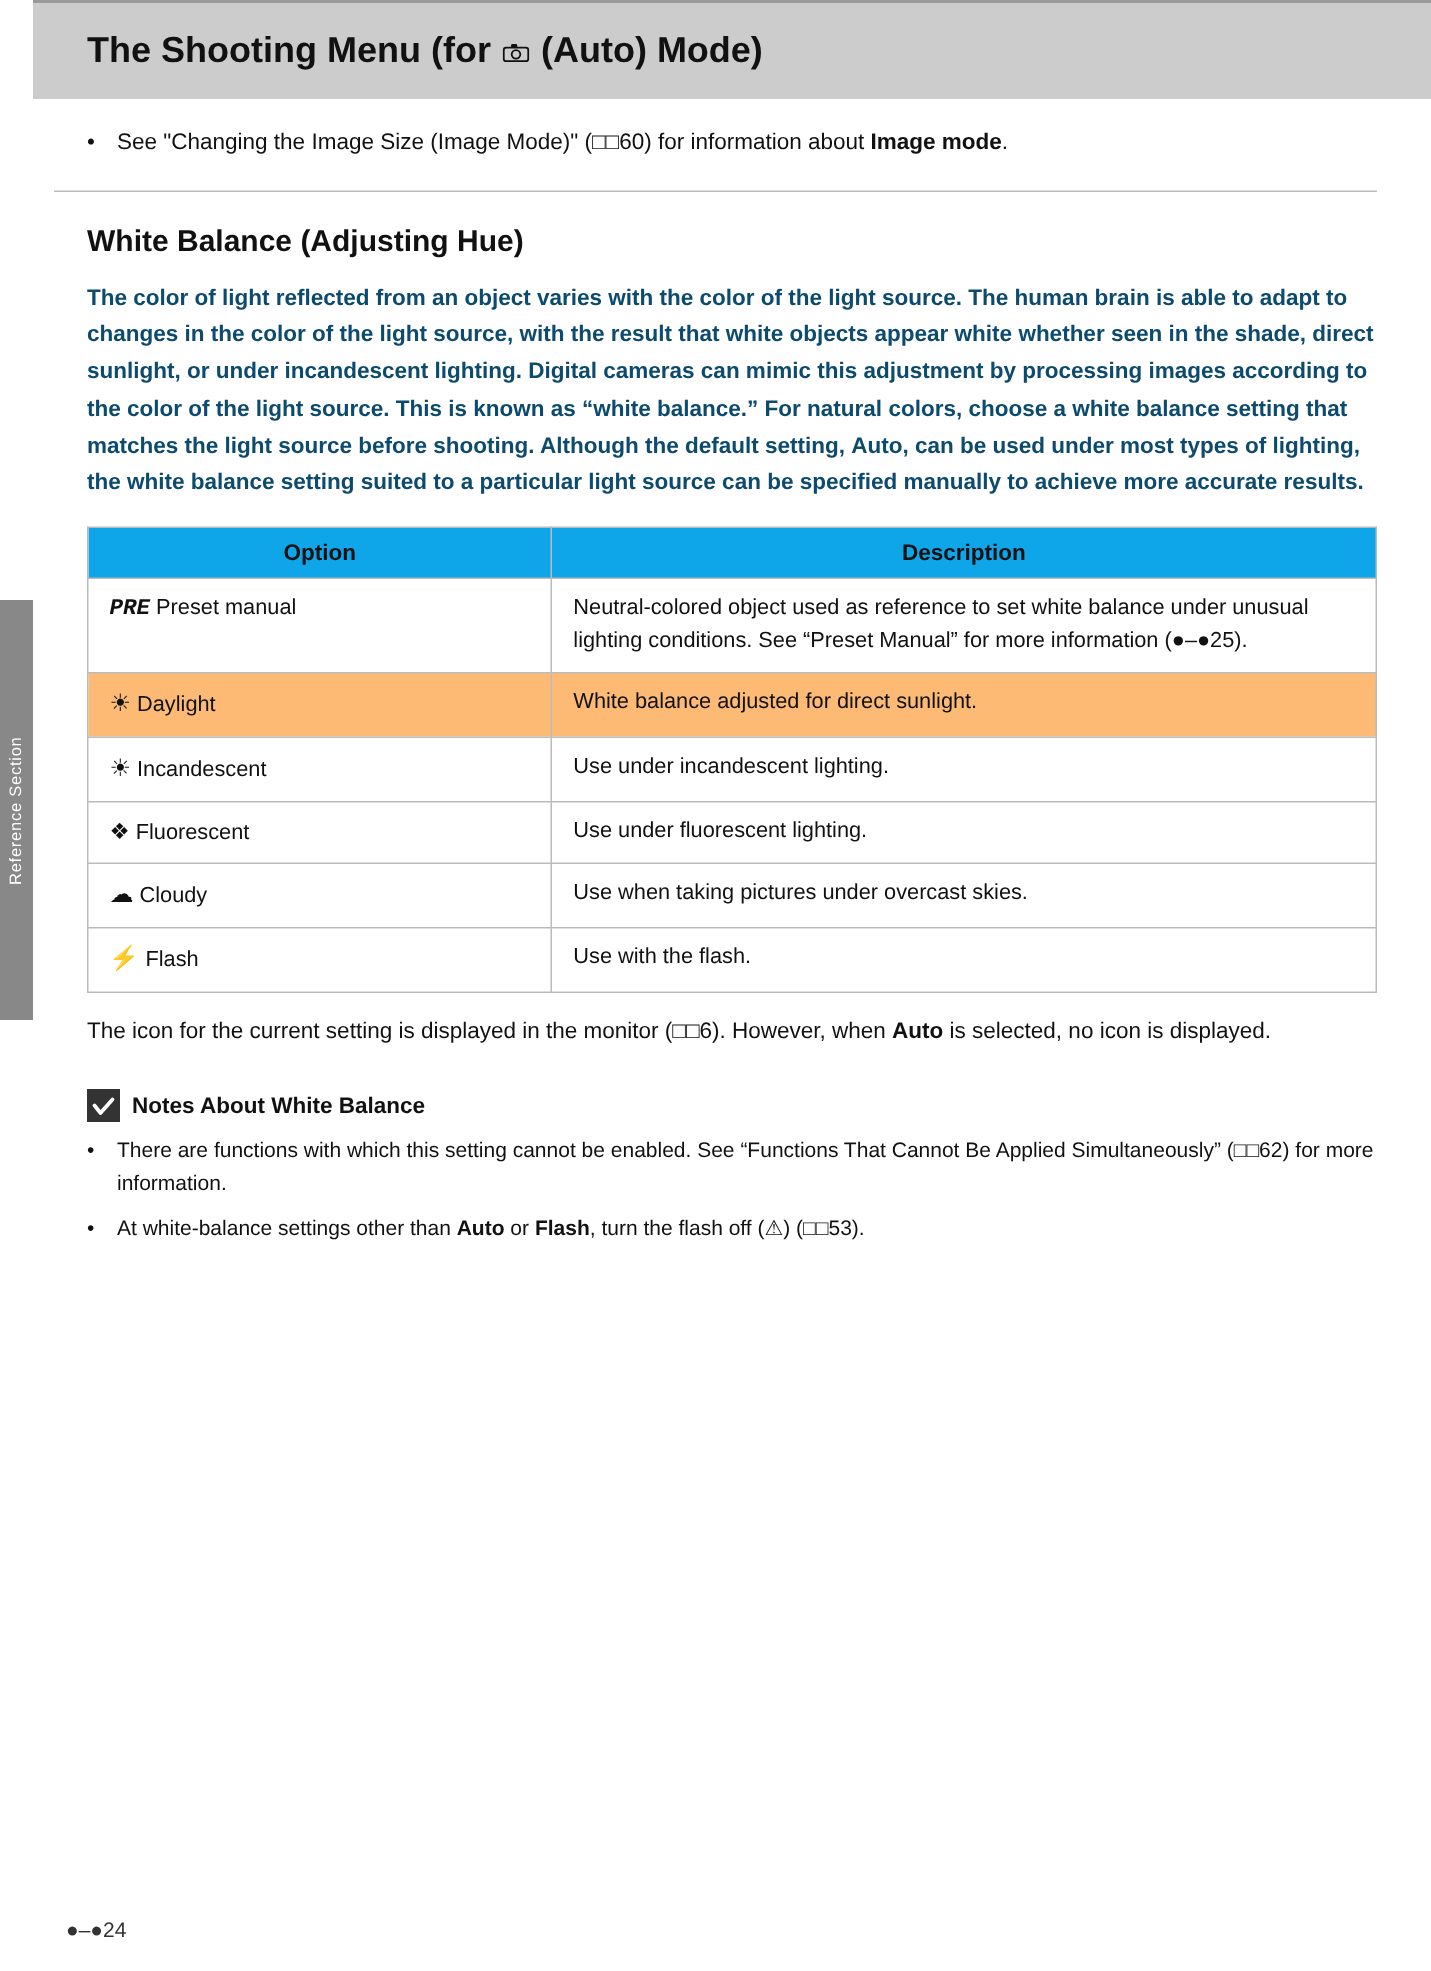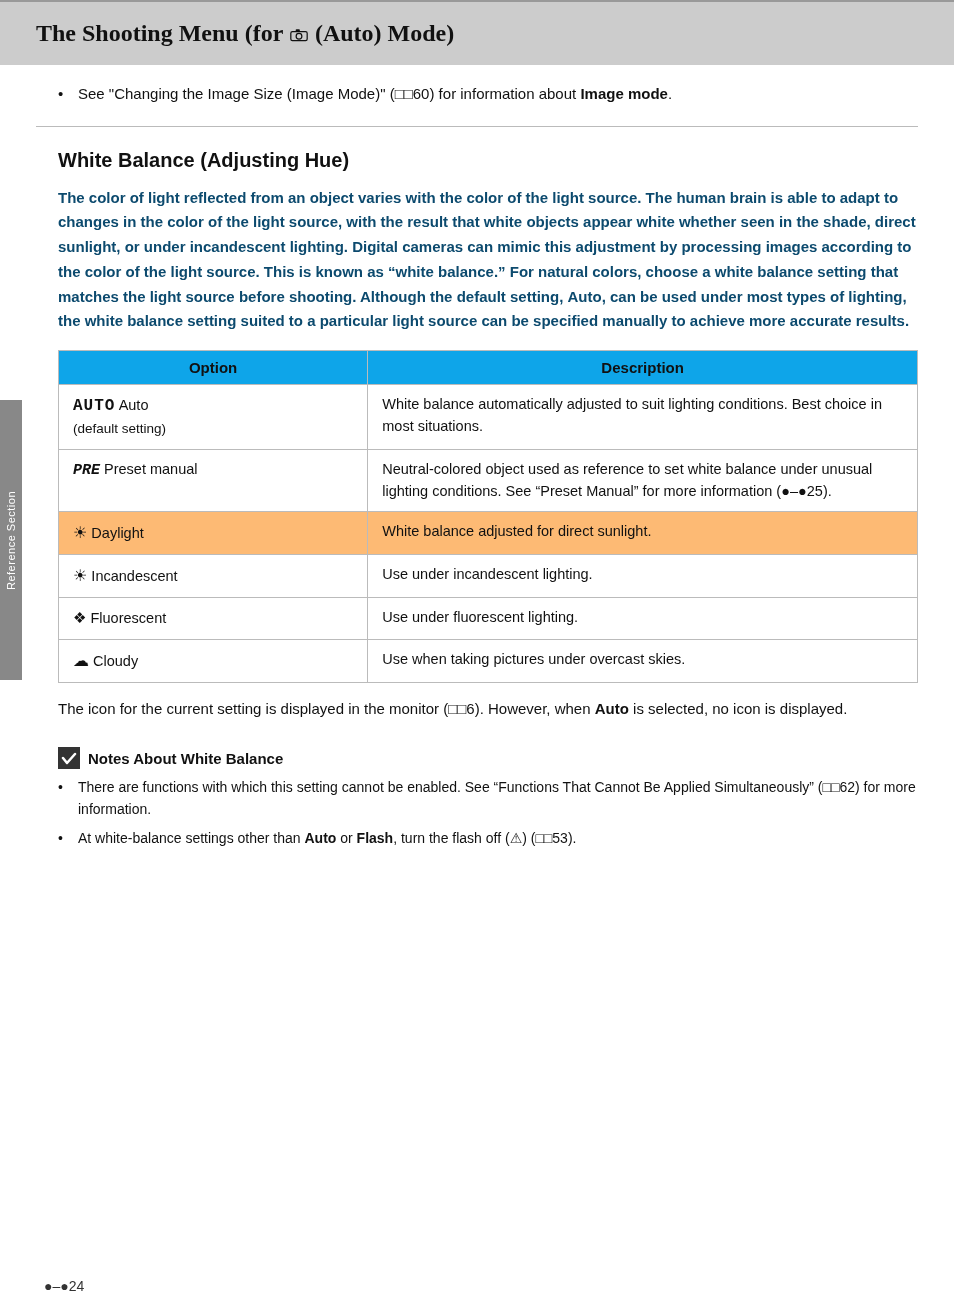--- a/index.html
+++ b/index.html
@@ -38,23 +38,23 @@
       transform: rotate(180deg);
       color: #fff;
       font-size: 11px;
       letter-spacing: 0.5px;
       white-space: nowrap;
     }
 
     
     .page-header {
       background: #ccc;
+      margin-left: 22px;
       padding: 18px 36px 18px 36px;
       border-top: 2px solid #999;
-      font-family: Liberation Serif, serif;
     }
     .page-header h1 {
       font-size: 24px;
       font-weight: bold;
       color: #111;
     }
 
     
     .bullet-section {
       padding: 18px 36px 10px 36px;
@@ -277,28 +277,20 @@
   <table class="wb-table" style="margin-left:58px; width:calc(100% - 94px);">
     <thead>
       <tr>
         <th>Option</th>
         <th>Description</th>
       </tr>
     </thead>
     <tbody>
       <tr>
         <td class="option-col">
-          <span class="auto-label">AUTO</span> Auto<br><span style="font-size:13.5px;">(default setting)</span>
-        </td>
-        <td class="desc-col">
-          White balance automatically adjusted to suit lighting conditions. Best choice in most situations.
-        </td>
-      </tr>
-      <tr>
-        <td class="option-col">
           <span class="pre-label">PRE</span> Preset manual
         </td>
         <td class="desc-col">
           Neutral-colored object used as reference to set white balance under unusual lighting conditions. See “Preset Manual” for more information (●–●25).
         </td>
       </tr>
       <tr class="highlighted">
         <td class="option-col">
           <span class="icon-sym">☀</span> Daylight
         </td>
@@ -321,20 +313,28 @@
         <td class="desc-col">
           Use under fluorescent lighting.
         </td>
       </tr>
       <tr>
         <td class="option-col">
           <span class="icon-sym">☁</span> Cloudy
         </td>
         <td class="desc-col">
           Use when taking pictures under overcast skies.
+        </td>
+      </tr>
+      <tr>
+        <td class="option-col">
+          <span class="icon-sym">⚡</span> Flash
+        </td>
+        <td class="desc-col">
+          Use with the flash.
         </td>
       </tr>
     </tbody>
   </table>
 
   <div class="post-table-text">
     The icon for the current setting is displayed in the monitor (□□6). However, when <strong>Auto</strong> is selected, no icon is displayed.
   </div>
 
   <div class="notes-section" style="margin-left:58px;">

